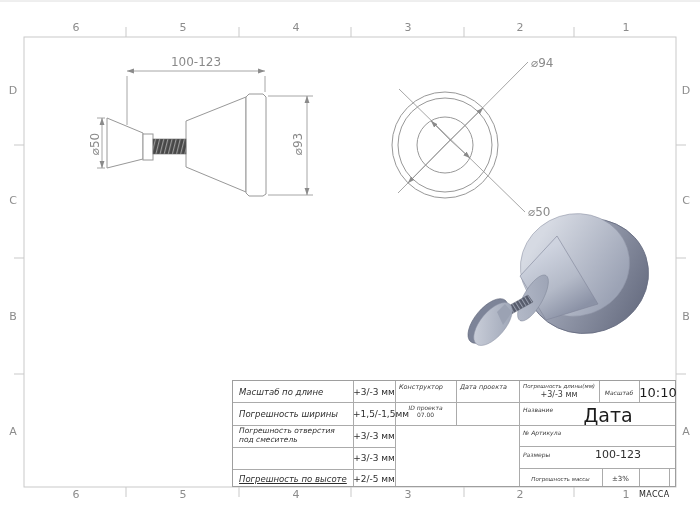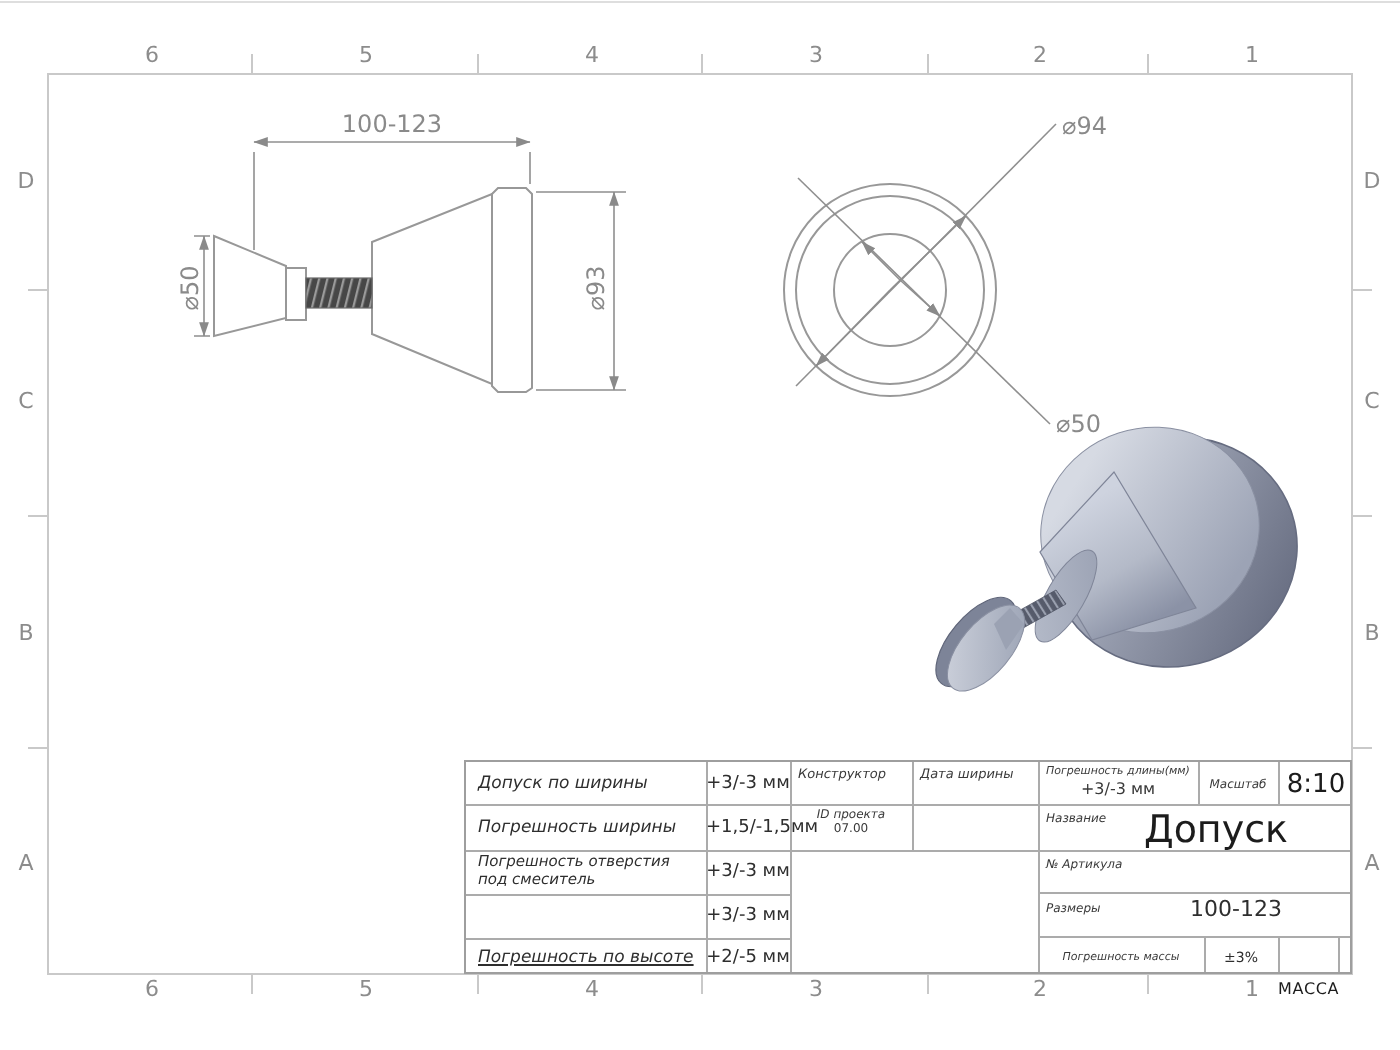--- a/index.html
+++ b/index.html
@@ -148,41 +148,41 @@
     <div class="vl" style="left:120px;top:0;height:105px;"></div>
     <div class="vl" style="left:162px;top:0;height:105px;"></div>
     <div class="vl" style="left:223px;top:0;height:44px;"></div>
     <div class="vl" style="left:286px;top:0;height:105px;"></div>
     <div class="vl" style="left:366px;top:0;height:22px;"></div>
     <div class="vl" style="left:406px;top:0;height:22px;"></div>
     <div class="vl" style="left:369px;top:87px;height:18px;"></div>
     <div class="vl" style="left:406px;top:87px;height:18px;"></div>
     <div class="vl" style="left:436px;top:87px;height:18px;"></div>
 
-    <div class="tl" style="left:6px;top:6px;">Допуск по ширины</div>
+    <div class="tl" style="left:6px;top:6px;">Масштаб по длине</div>
     <div class="tv" style="top:6px;">+3/-3 мм</div>
     <div class="tl" style="left:6px;top:28px;text-align:center;">Погрешность ширины</div>
     <div class="tv" style="top:28px;">+1,5/-1,5мм</div>
     <div class="tl2" style="left:6px;top:46px;">Погрешность отверстия под смеситель</div>
     <div class="tv" style="top:50px;">+3/-3 мм</div>
     <div class="tv" style="top:72px;">+3/-3 мм</div>
     <div class="tl" style="left:6px;top:93px;text-decoration:underline;">Погрешность по высоте</div>
     <div class="tv" style="top:93px;">+2/-5 мм</div>
 
     <div class="sm" style="left:166px;top:2px;font-size:6.5px;">Конструктор</div>
-    <div class="sm" style="left:227px;top:2px;font-size:6.5px;">Дата ширины</div>
+    <div class="sm" style="left:227px;top:2px;font-size:6.5px;">Дата проекта</div>
     <div class="sm ctr" style="left:162px;top:23px;width:61px;">ID проекта</div>
     <div class="sm ctr" style="left:162px;top:30px;width:61px;font-style:normal;">07.00</div>
 
     <div class="sm ctr" style="left:286px;top:2px;width:80px;font-size:5.5px;">Погрешность длины(мм)</div>
     <div class="sm ctr" style="left:286px;top:9px;width:80px;font-size:8px;font-style:normal;">+3/-3 мм</div>
     <div class="sm ctr" style="left:366px;top:8px;width:40px;">Масштаб</div>
-    <div id="scaleval">8:10</div>
+    <div id="scaleval">10:10</div>
     <div class="sm" style="left:290px;top:25px;">Название</div>
-    <div id="nameval">Допуск</div>
+    <div id="nameval">Дата</div>
     <div class="sm" style="left:290px;top:48px;">№ Артикула</div>
     <div class="sm" style="left:290px;top:70px;">Размеры</div>
     <div id="dimval">100-123</div>
     <div class="sm ctr" style="left:286px;top:95px;width:83px;font-size:5.5px;">Погрешность массы</div>
     <div id="massval">±3%</div>
     <div id="masslbl">МАССА</div>
   </div>
 <div class="zone" style="left: 69px; top: 21px;">6</div><div class="zone" style="left: 176px; top: 21px;">5</div><div class="zone" style="left: 289px; top: 21px;">4</div><div class="zone" style="left: 401px; top: 21px;">3</div><div class="zone" style="left: 513px; top: 21px;">2</div><div class="zone" style="left: 619px; top: 21px;">1</div><div class="zone" style="left: 69px; top: 488px;">6</div><div class="zone" style="left: 176px; top: 488px;">5</div><div class="zone" style="left: 289px; top: 488px;">4</div><div class="zone" style="left: 401px; top: 488px;">3</div><div class="zone" style="left: 513px; top: 488px;">2</div><div class="zone" style="left: 619px; top: 488px;">1</div><div class="zone" style="left: 6px; top: 84px;">D</div><div class="zone" style="left: 6px; top: 194px;">C</div><div class="zone" style="left: 6px; top: 310px;">B</div><div class="zone" style="left: 6px; top: 425px;">A</div><div class="zone" style="left: 679px; top: 84px;">D</div><div class="zone" style="left: 679px; top: 194px;">C</div><div class="zone" style="left: 679px; top: 310px;">B</div><div class="zone" style="left: 679px; top: 425px;">A</div></div>
 
 </body></html>

